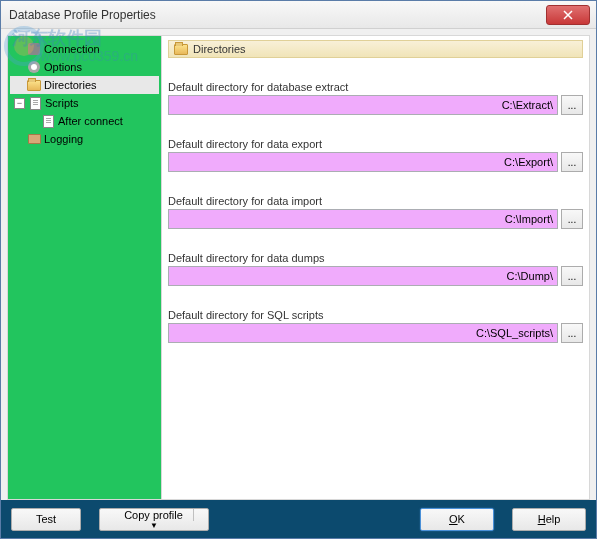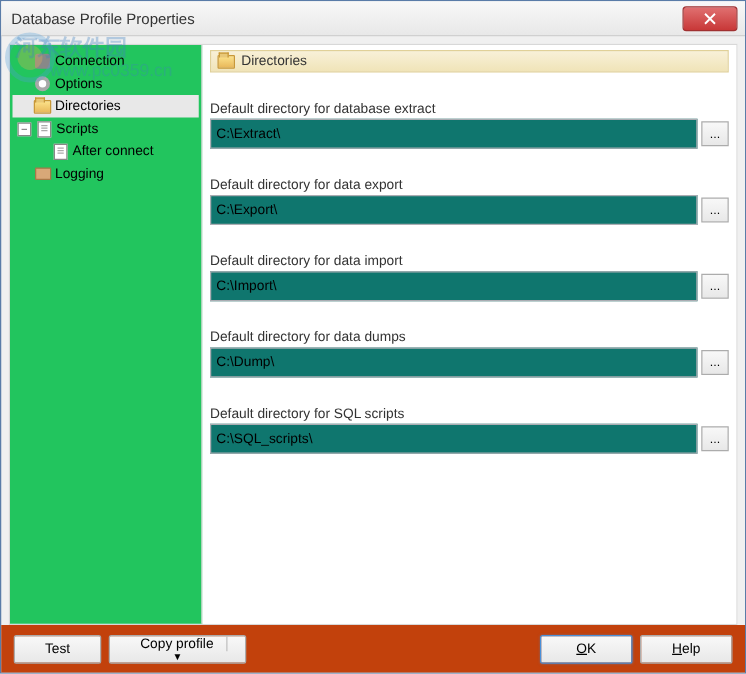--- a/index.html
+++ b/index.html
@@ -23,23 +23,23 @@
 .plug-icon { width: 12px; height: 12px; background: #888; border-radius: 2px; }
 .gear-icon { width: 12px; height: 12px; background: #a8a8a8; border-radius: 50%; position: relative; }
 .gear-icon::after { content: ""; position: absolute; inset: 3px; background: #fff; border-radius: 50%; }
 .log-icon { width: 13px; height: 10px; background: #d8a878; border-radius: 1px; border: 1px solid #a87848; }
 .right { flex: 1; padding: 4px 6px; background: #fff; }
 .panel-header { height: 18px; background: linear-gradient(to bottom, #f8f0d8, #f0e4b8); border: 1px solid #e0d098; display: flex; align-items: center; padding: 0 4px; font-size: 11px; color: #333; }
 .panel-header .tree-icon { margin-right: 4px; }
 .field-group { margin-top: 23px; }
 .field-label { font-size: 11px; color: #333; margin-bottom: 2px; display: block; }
 .field-row { display: flex; align-items: center; gap: 3px; }
-.field-input { flex: 1; height: 20px; border: 1px solid #abadb3; background: #0f766e; padding: 11px 4px; font-size: 11px; font-family: inherit; }
+.field-input { flex: 1; height: 20px; border: 1px solid #abadb3; background: #f0abfc; padding: 1px 4px; font-size: 11px; font-family: inherit; text-align: right; }
 .browse-btn { width: 22px; height: 20px; border: 1px solid #acacac; background: linear-gradient(to bottom, #f8f8f8, #e8e8e8); font-size: 10px; cursor: pointer; display: flex; align-items: center; justify-content: center; }
-.footer { height: 38px; display: flex; align-items: center; padding: 0 10px; gap: 6px; background: #c2410c; }
+.footer { height: 38px; display: flex; align-items: center; padding: 0 10px; gap: 18px; background: #0c4a6e; }
 .btn { height: 23px; border: 1px solid #acacac; background: linear-gradient(to bottom, #f8f8f8, #e8e8e8); font-size: 11px; cursor: pointer; padding: 0 14px; display: flex; align-items: center; justify-content: center; border-radius: 2px; }
 .btn-split { display: flex; padding: 0; flex-direction: column; }
 .btn-split-main { padding: 0 10px; border-right: 1px solid #c0c0c0; display: flex; align-items: center; }
 .btn-split-arrow { width: 16px; display: flex; align-items: center; justify-content: center; font-size: 8px; }
 .btn.default { border: 1px solid #4a90d8; box-shadow: 0 0 2px rgba(74,144,216,0.5); }
 .spacer { flex: 1; }
 .underline { text-decoration: underline; }
 .watermark { position: absolute; top: 26px; left: 12px; font-size: 18px; color: rgba(64,128,192,0.35); font-weight: bold; z-index: 100; pointer-events: none; }
 .watermark-sub { position: absolute; top: 48px; left: 40px; font-size: 14px; color: rgba(64,128,192,0.3); z-index: 100; pointer-events: none; }
 .watermark-logo { position: absolute; top: 24px; left: 2px; width: 44px; height: 44px; z-index: 99; pointer-events: none; }

